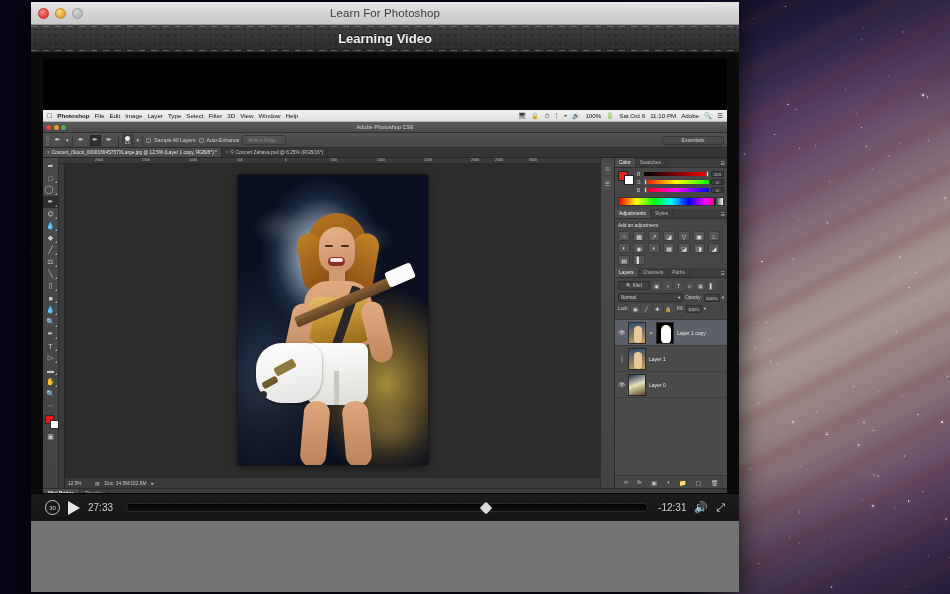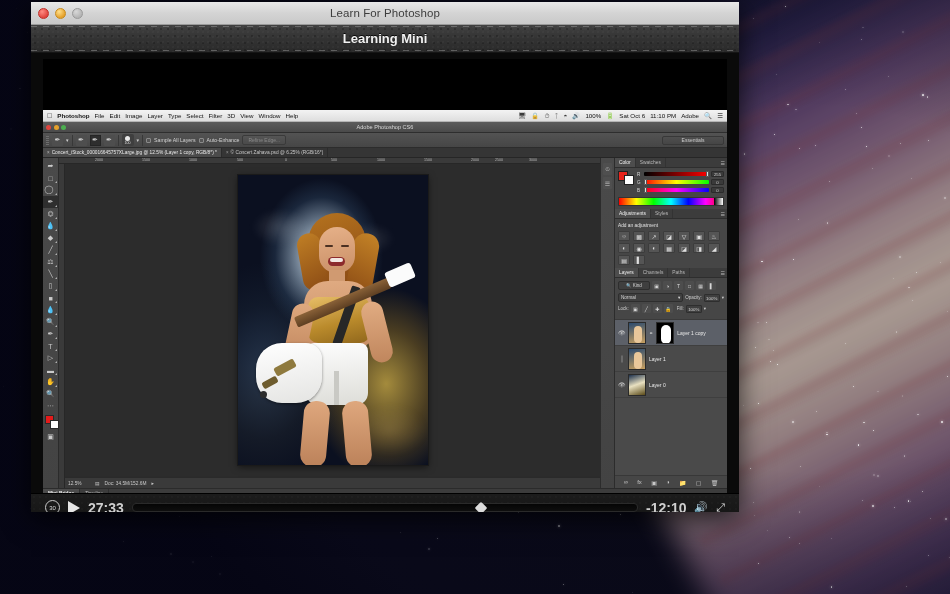--- a/index.html
+++ b/index.html
@@ -62,21 +62,21 @@
     position: absolute; display: block; border-radius: 50%;
     background: #fff; box-shadow: 0 0 3px rgba(255,255,255,.9);
   }
   #vignette {
     position: absolute; inset: 0;
     background: radial-gradient(ellipse 700px 520px at 820px 290px, transparent 35%, rgba(8,8,26,.55) 82%, rgba(5,5,20,.88) 100%);
   }
 
   
   #app-window {
-    position: absolute; left: 31px; top: 2px; width: 708px; height: 510px;
+    position: absolute; left: 31px; top: 2px; width: 708px; height: 590px;
     background: #737373;
     box-shadow: 0 6px 26px rgba(0,0,0,.75);
     overflow: hidden;
   }
   .titlebar {
     height: 23px;
     background: linear-gradient(to bottom, #e8e8e8 0%, #d4d4d4 50%, #c9c9c9 100%);
     border-bottom: 1px solid #9a9a9a;
     position: relative;
     display: flex; align-items: center;
@@ -339,21 +339,21 @@
       linear-gradient(to bottom, #1c1c1c 0%, #141414 100%);
     display:flex; align-items:center; gap:8px; padding:0 14px;
     border-top:1px solid #000;
   }
   .vc-btn { color:#dcdcdc; display:flex; align-items:center; justify-content:center; }
   .rew { width:15px;height:15px;border-radius:50%;border:1.3px solid #c9c9c9;
          display:flex;align-items:center;justify-content:center;font-size:6px;color:#d8d8d8;
          position:relative; }
   .play-tri { width:0;height:0;border-left:12px solid #e6e6e6;
               border-top:7px solid transparent;border-bottom:7px solid transparent; }
-  .vtime { font-size:14px; color:#cfcfcf; min-width:30px;font-weight:bold; }
+  .vtime { font-size:10px; color:#cfcfcf; min-width:30px; }
   .scrub { flex:1; height:9px; background:linear-gradient(to bottom,#050505,#0e0e0e);
            border:1px solid #2a2a2a; border-radius:4px; position:relative; }
   .scrub .handle { position:absolute; top:50%; width:9px; height:9px; background:#dcdcdc;
            transform:translate(-50%,-50%) rotate(45deg); border-radius:1.5px; }
   .vol { font-size:11px; color:#dcdcdc; }
   .fs { font-size:11px; color:#dcdcdc; transform:rotate(0deg); }
 
   
   #bottom-bar {
     position:absolute; left:0; bottom:0; width:708px; height:47px;
@@ -591,21 +591,21 @@
     <div class="traffic">
       <div class="tl red"></div>
       <div class="tl yellow"></div>
       <div class="tl green"></div>
     </div>
     <div class="title-text">Learn For Photoshop</div>
   </div>
 
   <div class="leather-header">
     <div class="stitch top"></div>
-    <div class="hdr-title">Learning Mini</div>
+    <div class="hdr-title">Learning Video</div>
     <div class="stitch"></div>
   </div>
 
   <div id="video-stage">
     <div id="video-frame">
 
       <div id="psd-screen">
 
         <div class="mac-menubar">
           <span class="apple"></span>
@@ -952,19 +952,19 @@
       <span class="rew">
           <span>30</span>
         </span>
       <span class="vc-btn">
           <span class="play-tri"></span>
         </span>
       <span class="vtime">27:33</span>
       <span class="scrub">
         <span class="handle" id="scrub-handle" style="left: 69%;"></span>
       </span>
-      <span class="vtime" style="text-align:right">-12:10</span>
+      <span class="vtime" style="text-align:right">-12:31</span>
       <span class="vol">🔊</span>
       <span class="fs">⤢</span>
     </div>
   </div>
 
 </div>
 
 </body></html>

